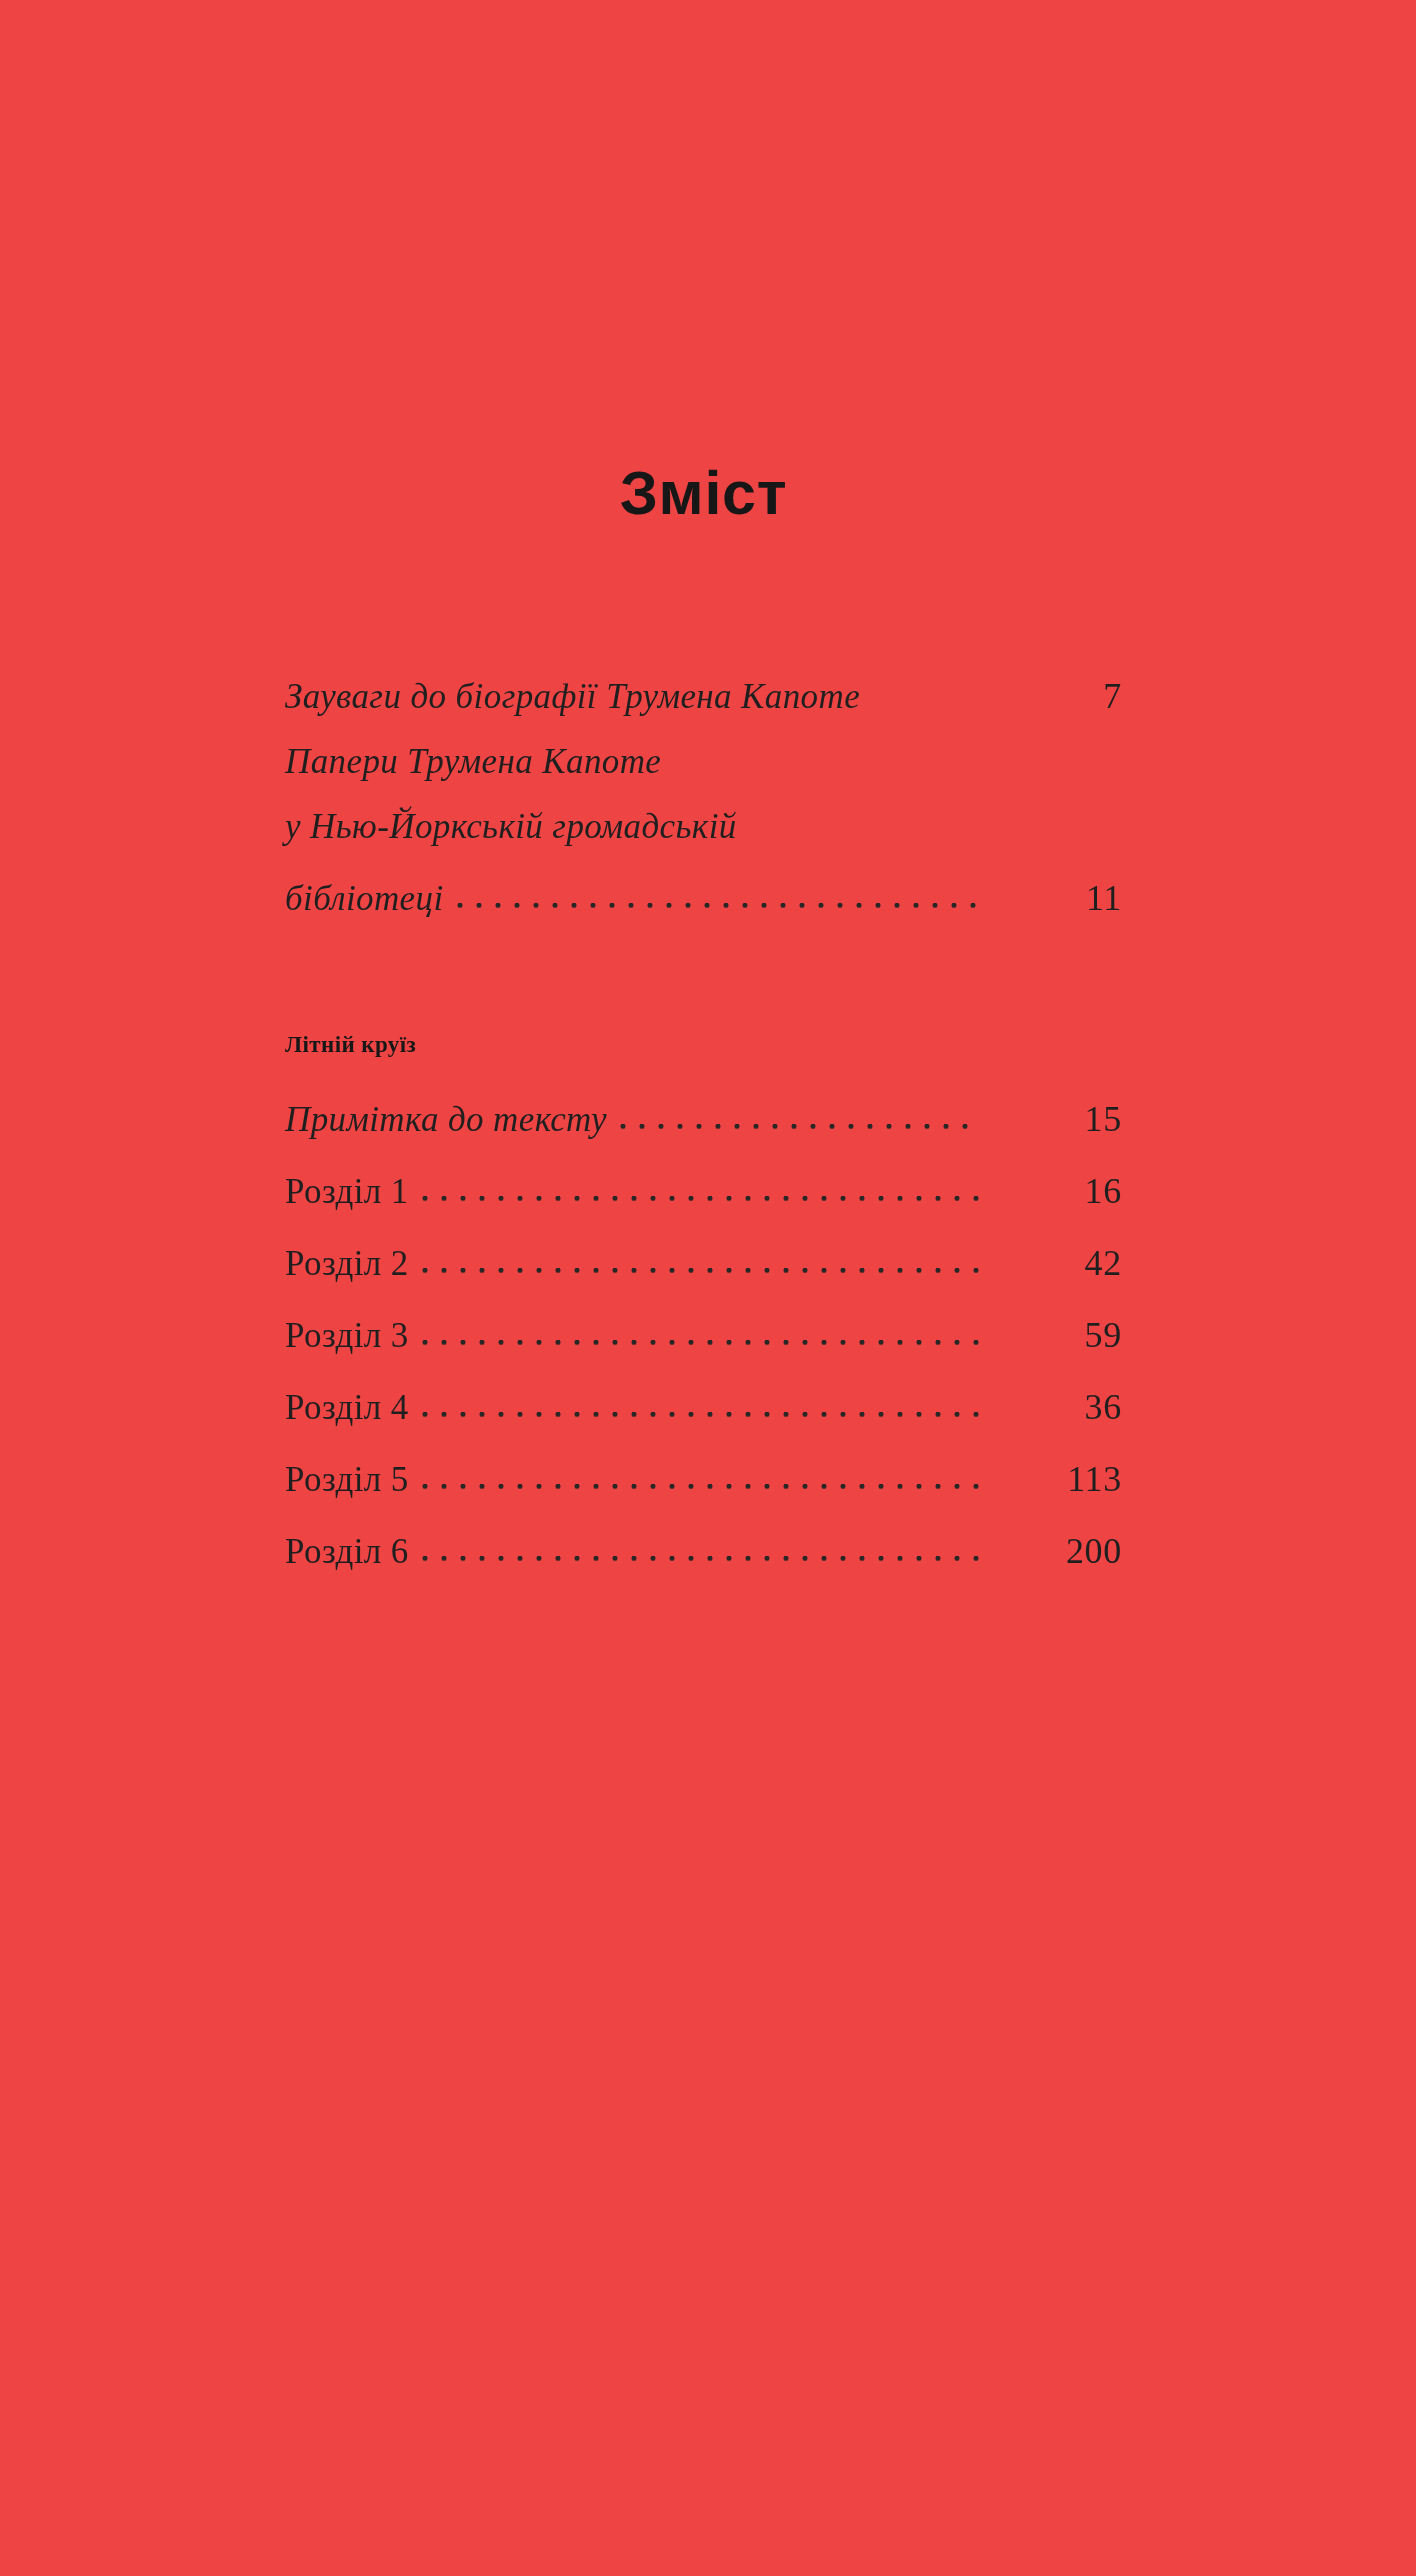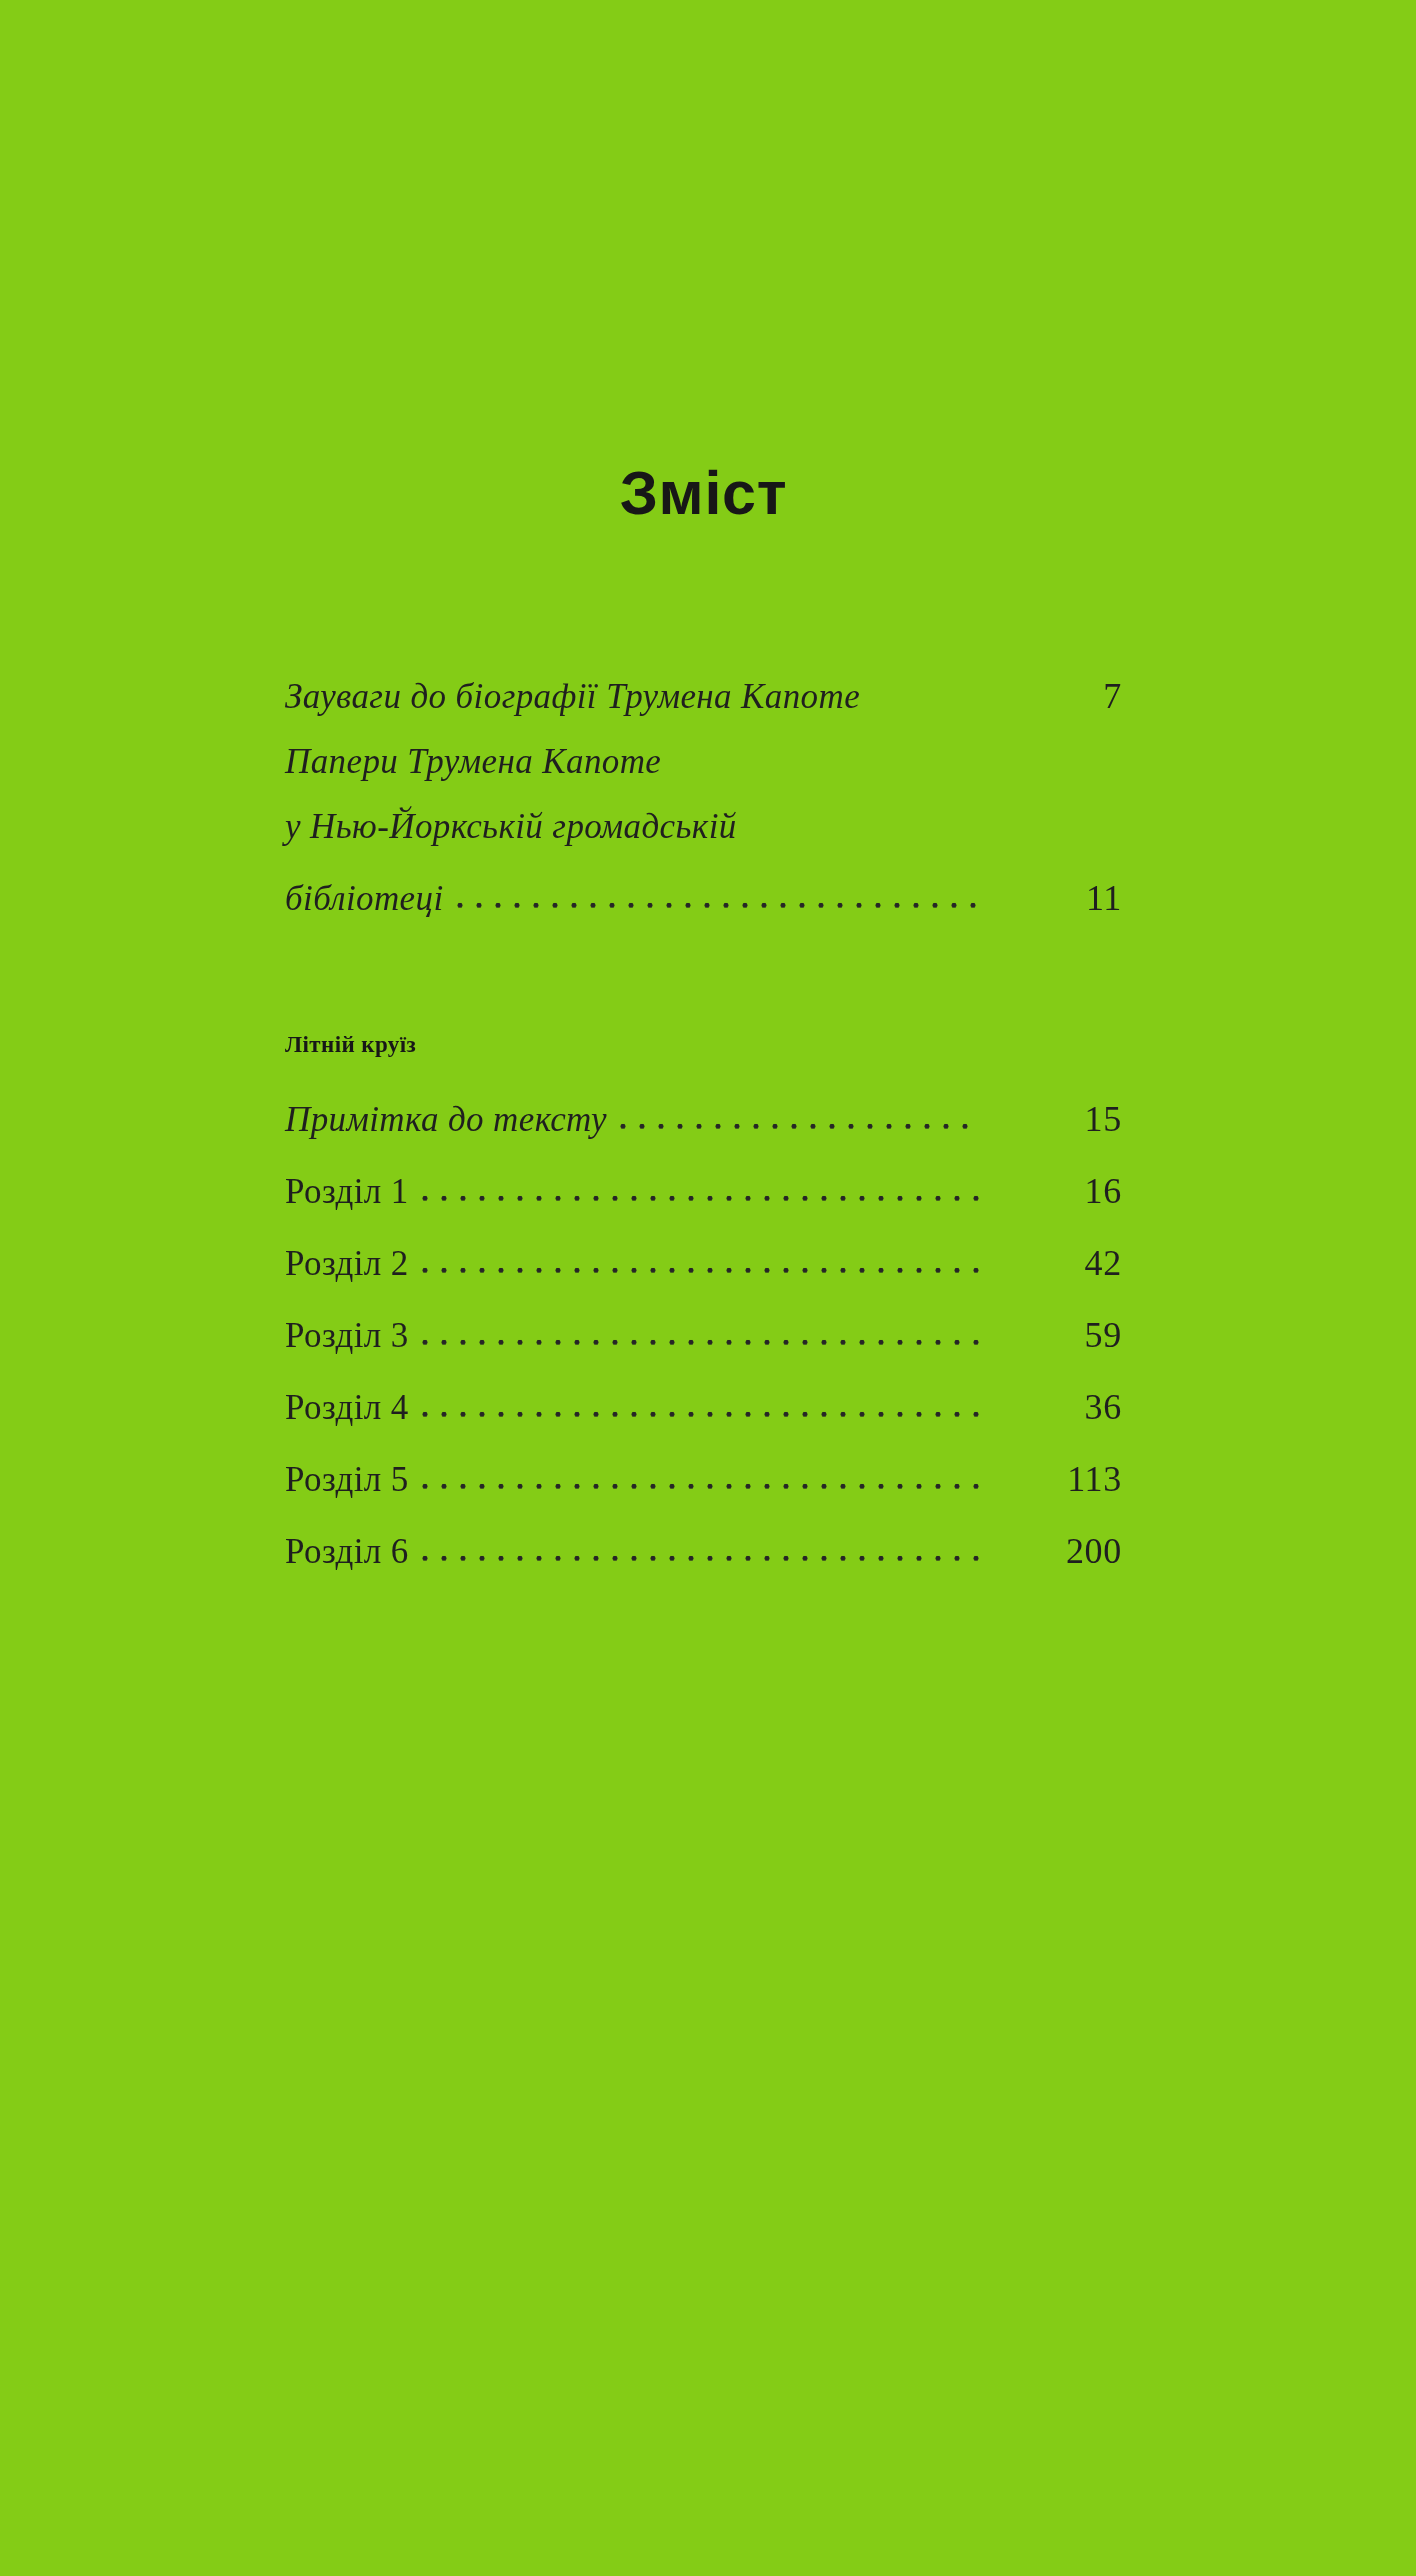--- a/index.html
+++ b/index.html
@@ -1,21 +1,21 @@
 <!DOCTYPE html>
 <html style="font-size:11.8px"><head>
 <meta charset="utf-8">
 <style>
   html, body { margin: 0; padding: 0; background: #ffffff; }
 
   .page {
     position: relative;
     width: 1417px;
     height: 2576px;
-    background: #84cc16;
+    background: #ef4444;
     color: #1f1f1f;
     font-family: "Liberation Serif", serif;
     overflow: hidden;
   }
 
   .title {
     position: absolute;
     top: 463px;
     left: 285px;
     width: 837px;

